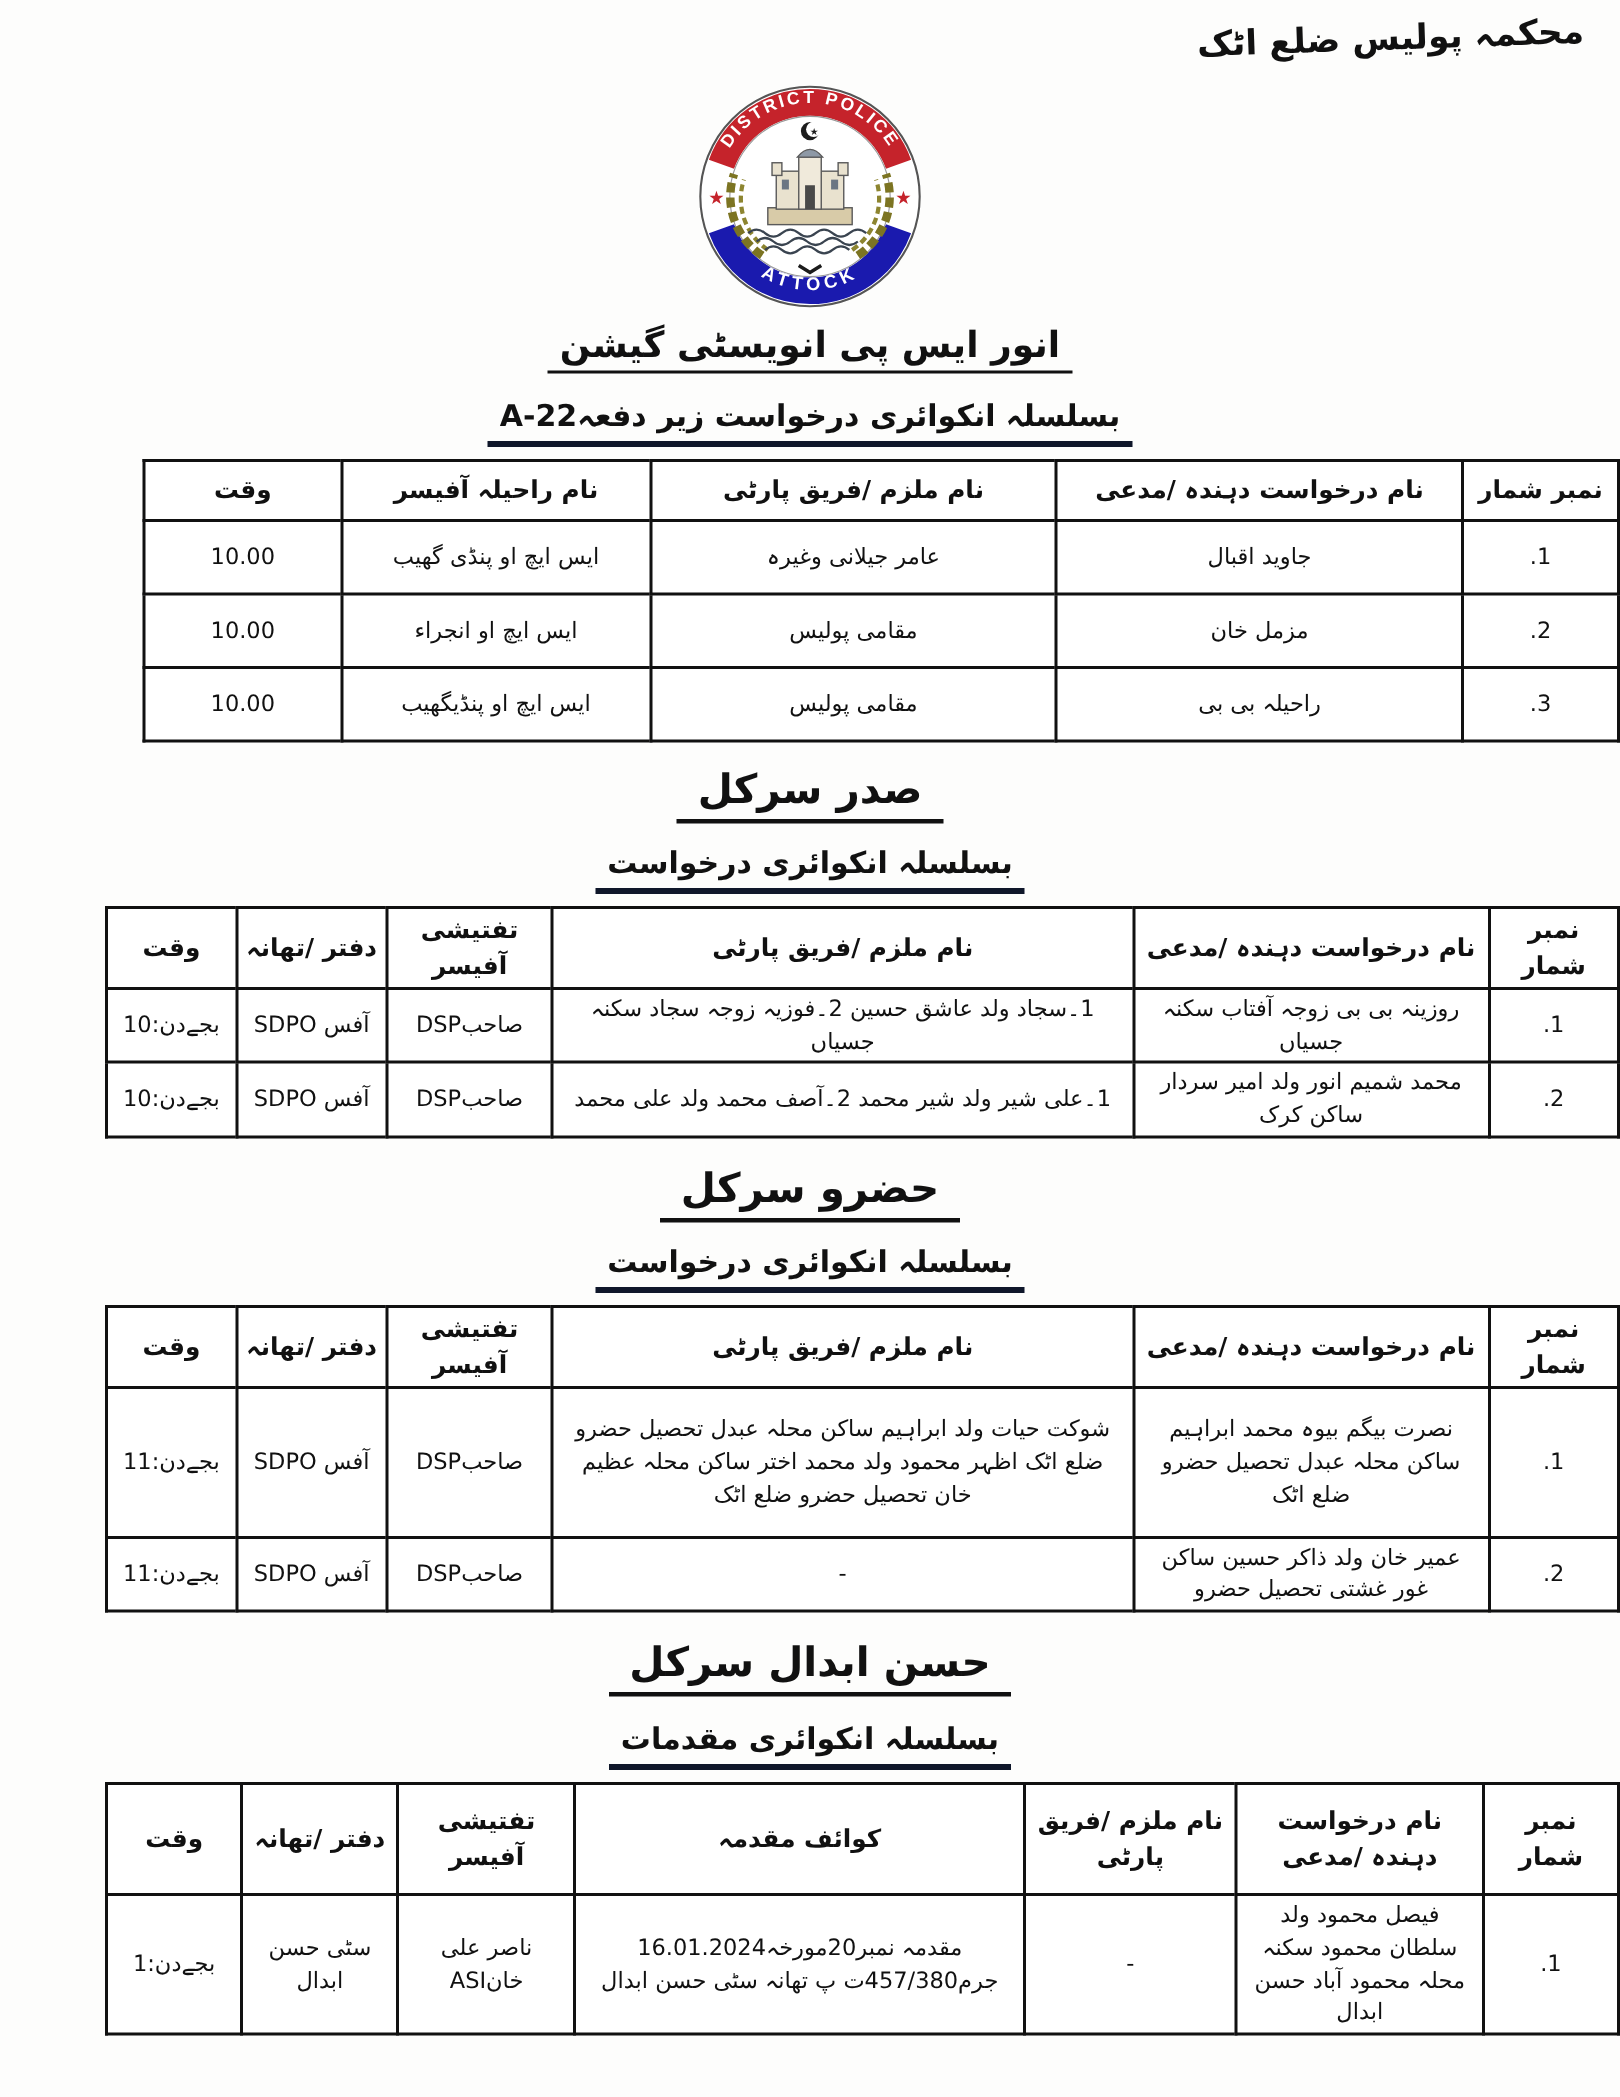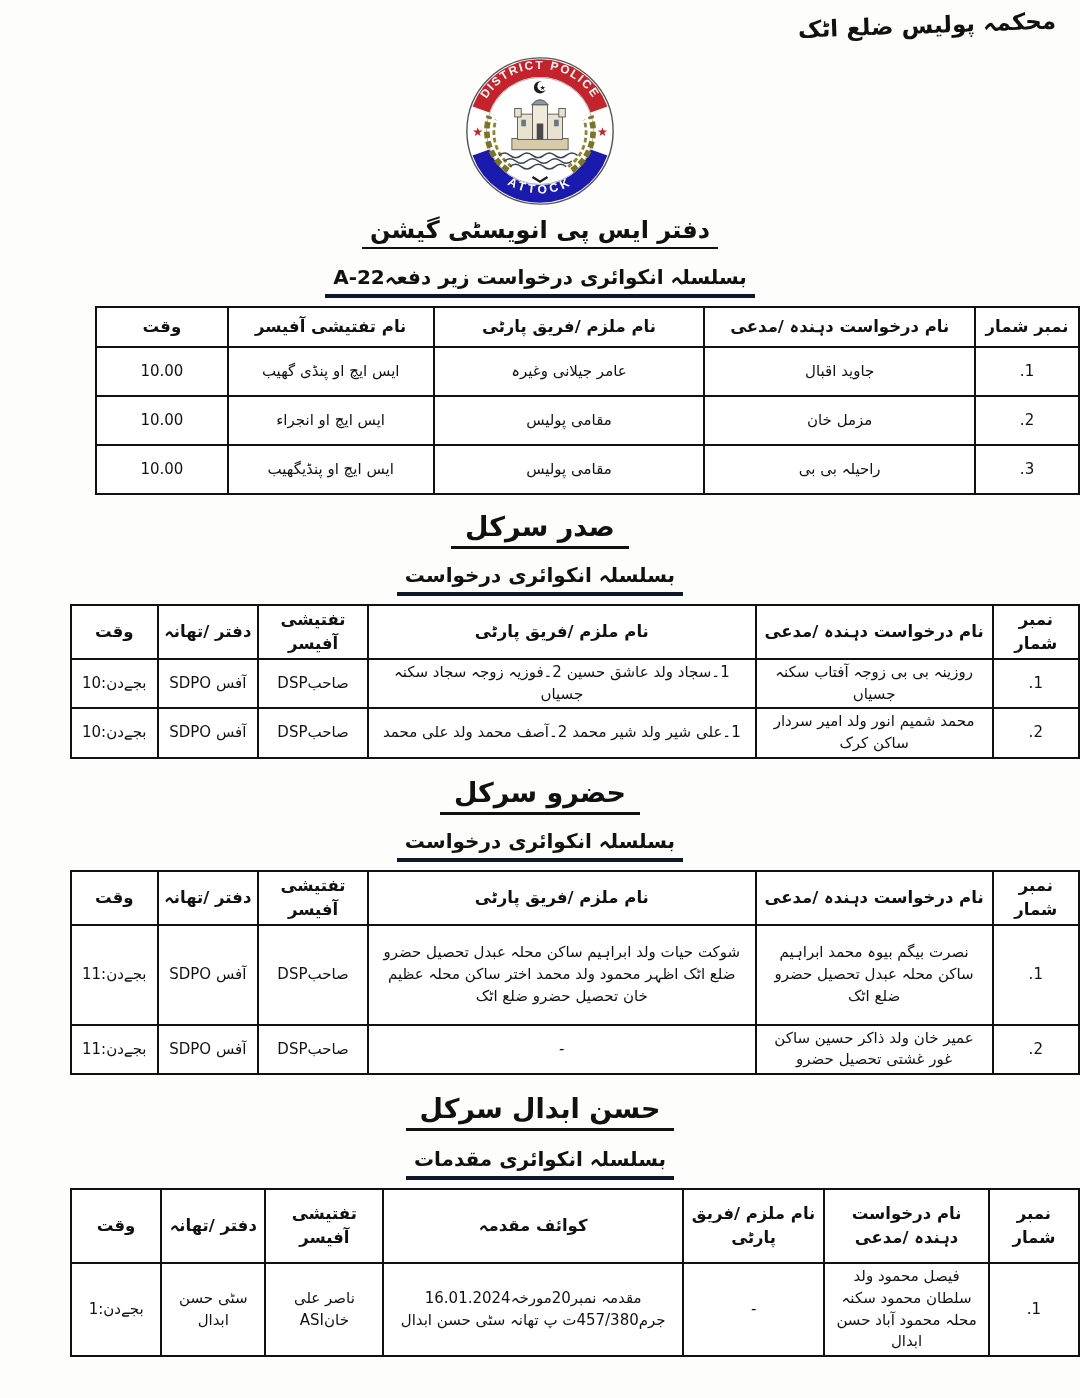--- a/index.html
+++ b/index.html
@@ -127,34 +127,34 @@
         <path d="M36 106 q6 -5 12 0 t12 0 t12 0 t12 0 t12 0 t12 0 t12 0" stroke="#3a4450" stroke-width="1.6" fill="none"></path>
         <path d="M42 112 q6 -5 12 0 t12 0 t12 0 t12 0 t12 0 t12 0" stroke="#3a4450" stroke-width="1.6" fill="none"></path>
         <path d="M48 118 q6 -5 12 0 t12 0 t12 0 t12 0 t12 0" stroke="#3a4450" stroke-width="1.6" fill="none"></path>
       </g>
       <path d="M72 129 L80 134 L88 129" stroke="#1c1c1c" stroke-width="2.5" fill="none"></path>
     </svg>
   </div>
 
 
   <div class="center-line mt10">
-    <span class="ul2">دفتر ایس پی انویسٹی گیشن</span>
+    <span class="ul2">انور ایس پی انویسٹی گیشن</span>
   </div>
 
   <div class="center-line mt16">
     <span class="ul4">بسلسلہ انکوائری درخواست زیر دفعہ22-A</span>
   </div>
 
   <table class="t t1" dir="rtl">
       <thead>
         <tr>
           <th>نمبر شمار</th>
           <th>نام درخواست دہندہ /مدعی</th>
           <th>نام ملزم /فریق پارٹی</th>
-          <th>نام تفتیشی آفیسر</th>
+          <th>نام راحیلہ آفیسر</th>
           <th>وقت</th>
         </tr>
       </thead>
       <tbody>
         <tr>
           <td>1.</td>
           <td>جاوید اقبال</td>
           <td>عامر جیلانی وغیرہ</td>
           <td>ایس ایچ او پنڈی گھیب</td>
           <td>10.00</td>

